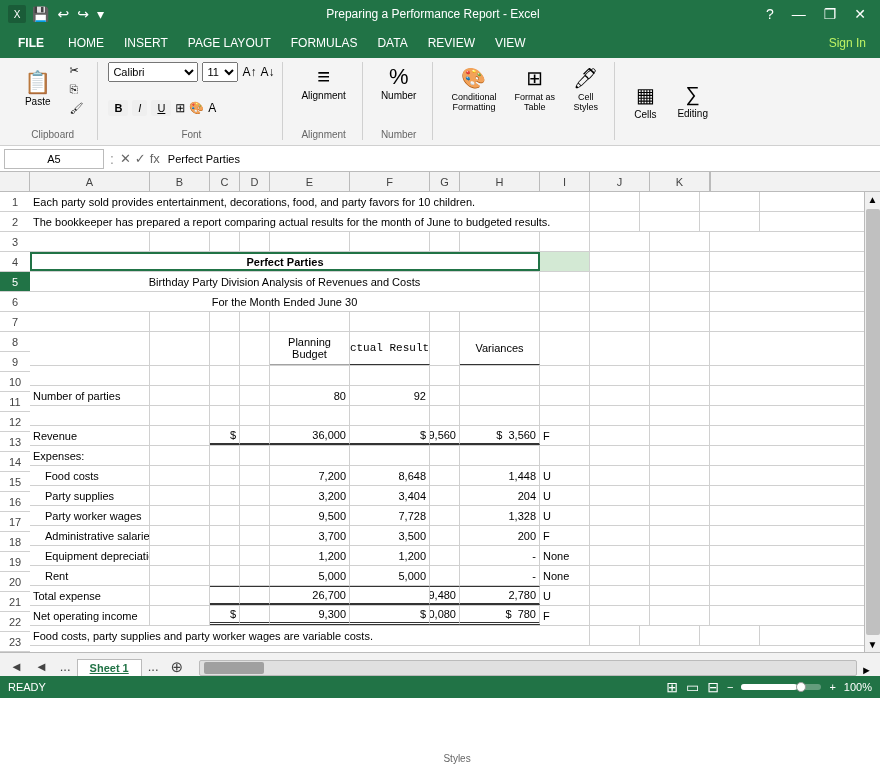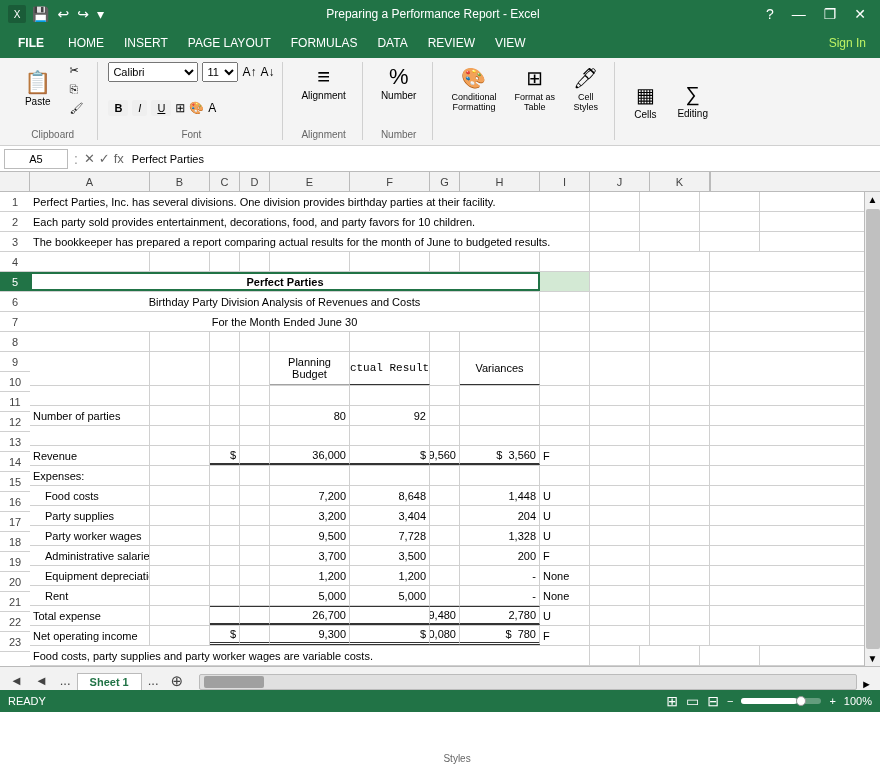--- a/index.html
+++ b/index.html
@@ -100,21 +100,21 @@
     .formula-bar {
       display: flex;
       align-items: center;
       height: 26px;
       border-bottom: 1px solid #bbb;
       background: #fff;
       padding: 0 4px;
       gap: 4px;
     }
     .name-box {
-      width: 64px;
+      width: 100px;
       border: 1px solid #bbb;
       height: 20px;
       font-size: 11px;
       padding: 0 4px;
       text-align: center;
     }
     .formula-separator { color: #999; font-size: 14px; padding: 0 2px; }
     .formula-input {
       flex: 1;
       border: none;
@@ -235,20 +235,21 @@
     }
     .sheet-tab {
       background: #fff;
       border: 1px solid #bbb;
       border-bottom: none;
       padding: 2px 12px;
       font-size: 11px;
       cursor: pointer;
       color: #217346;
       font-weight: bold;
+      text-decoration: underline;
     }
     .sheet-tab-nav { font-size: 13px; padding: 2px 6px; cursor: pointer; color: #444; }
     .sheet-tab-add { font-size: 15px; color: #444; padding: 0 6px; cursor: pointer; }
 
     .quick-access { display: flex; align-items: center; gap: 4px; }
     .qa-btn { font-size: 14px; color: #fff; cursor: pointer; padding: 2px; }
     .font-select { font-size: 11px; width: 90px; height: 20px; }
     .font-size-select { font-size: 11px; width: 36px; height: 20px; }
     .font-btn { font-size: 11px; padding: 1px 5px; cursor: pointer; border: 1px solid transparent; border-radius: 2px; }
   </style>
@@ -439,26 +440,20 @@
       <div class="row-header">18</div>
       <div class="row-header">19</div>
       <div class="row-header">20</div>
       <div class="row-header">21</div>
       <div class="row-header">22</div>
       <div class="row-header">23</div>
     </div>
 
     <div class="grid-area">
 
-      <div class="grid-row">
-        <div class="grid-cell cA" style="width:560px;min-width:560px;">Perfect Parties, Inc. has several divisions.  One division provides birthday parties at their facility.</div>
-        <div class="grid-cell cI"></div>
-        <div class="grid-cell cJ"></div>
-        <div class="grid-cell cK"></div>
-      </div>
 
       <div class="grid-row">
         <div class="grid-cell cA" style="width:560px;min-width:560px;">Each party sold provides entertainment, decorations, food, and party favors for 10 children.</div>
         <div class="grid-cell cI"></div>
         <div class="grid-cell cJ"></div>
         <div class="grid-cell cK"></div>
       </div>
 
       <div class="grid-row">
         <div class="grid-cell cA" style="width:560px;min-width:560px;">The bookkeeper has prepared a report comparing actual results for the month of June to budgeted results.</div>

